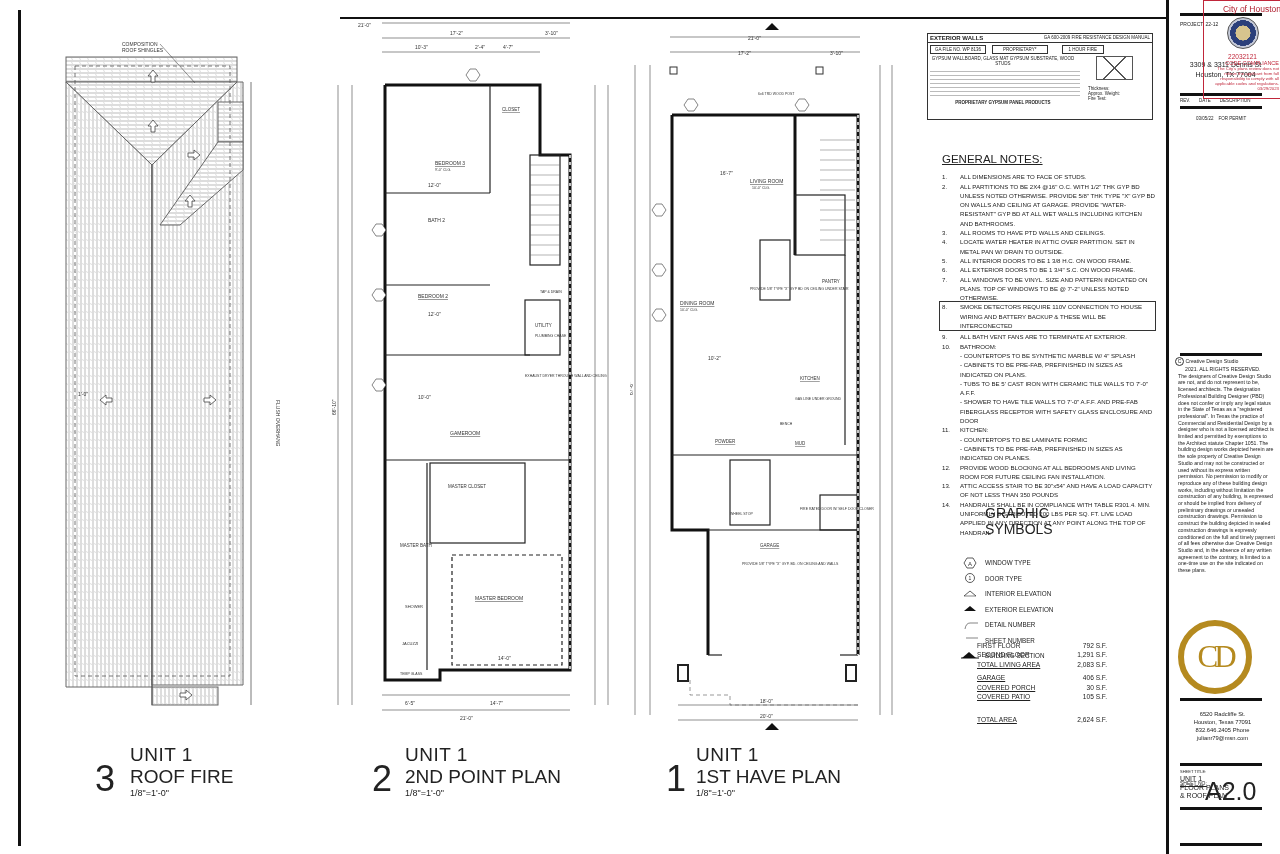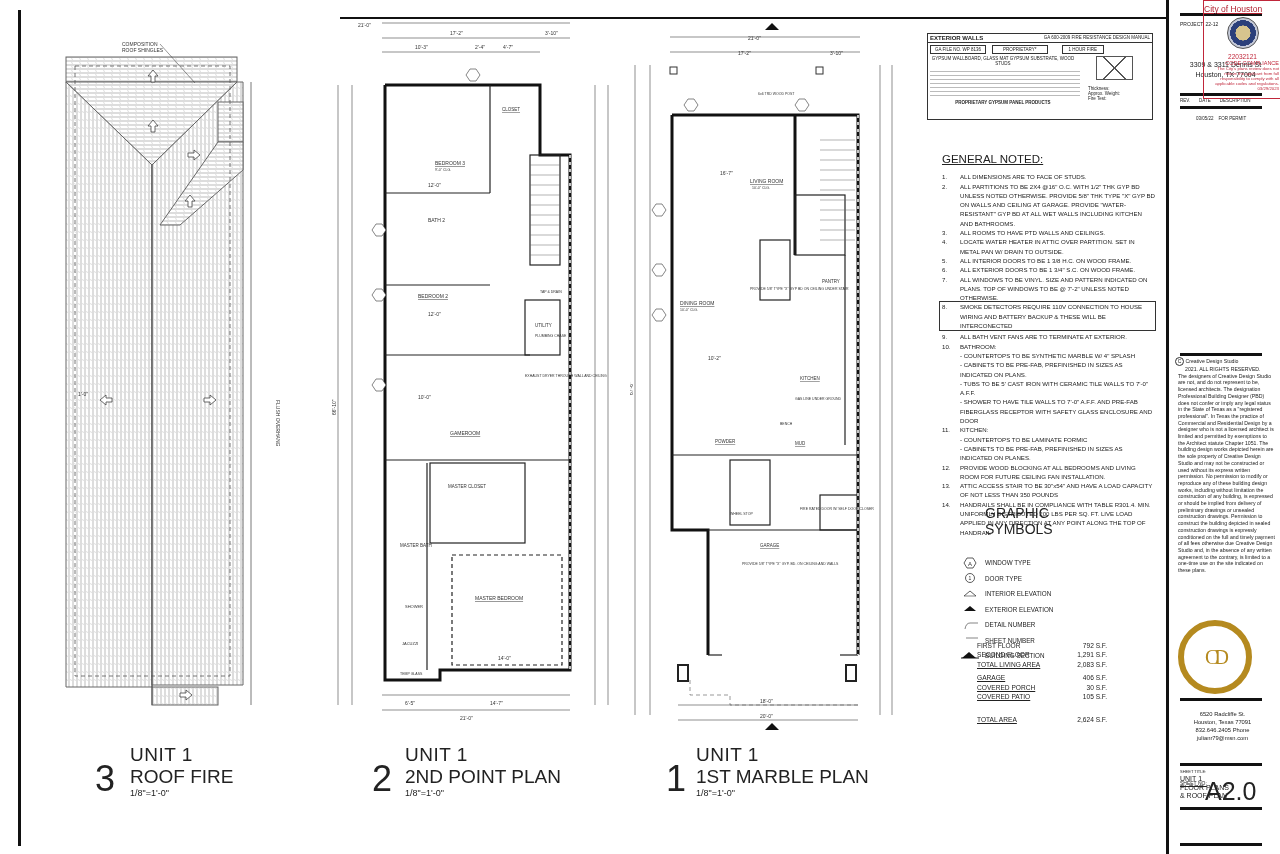--- a/index.html
+++ b/index.html
@@ -20,21 +20,21 @@
   .note .t{flex:1;}
   .note.boxed{outline:1px solid #333;outline-offset:0;}
   .symbols{position:absolute;left:955px;top:505px;width:150px;font-size:6.3px;}
   .symbols h4{margin:0 0 18px 30px;font-size:14px;font-weight:normal;}
   .sym-row{display:flex;align-items:center;height:15.5px;}
   .sym-ico{width:30px;display:flex;justify-content:center;}
   .areas{position:absolute;left:977px;top:641px;width:130px;font-size:6.6px;line-height:9.4px;}
   .arow{display:flex;justify-content:space-between;}
   .arow .l.u{text-decoration:underline;}
   .stamp{position:absolute;left:1203px;top:0;width:77px;height:97px;border:1px solid #c0263a;color:#c0263a;}
-  .stamp .city{font-size:8.5px;text-align:left;margin-top:3px;color:#b01e2e;text-decoration:underline;}
+  .stamp .city{font-size:8.5px;text-align:right;margin-top:3px;color:#b01e2e;}
   .stamp .seal{width:30px;height:30px;border-radius:50%;margin:3px auto 0 auto;background:radial-gradient(circle,#d7c48e 0 35%,#2b3f7a 36% 60%,#c4c9d8 61% 100%);border:1px solid #555;}
   .stamp .pno{font-size:6.5px;text-align:center;margin-top:4px;}
   .stamp .comp{font-size:5.5px;text-align:right;padding-right:2px;}
   .stamp .ctext{font-size:4.3px;line-height:5px;padding:0 2px 0 8px;text-align:right;}
   .bar{position:absolute;left:1180px;height:3px;background:#111;}
   .copy{position:absolute;left:1175px;top:357px;width:100px;font-size:5.2px;line-height:6.7px;}
   .addr{position:absolute;left:1175px;top:710px;width:95px;text-align:center;font-size:5.8px;line-height:8px;}
   .sheet-title{position:absolute;left:1180px;top:775px;font-size:7px;line-height:8.6px;}
   .sheet-no{position:absolute;left:1180px;top:780px;font-size:5px;text-decoration:underline;}
   .sheet-no .big{position:absolute;left:25px;top:-3px;font-size:25px;}
@@ -260,21 +260,21 @@
   <div style="margin-left:33px">
     <div class="unit">UNIT 1</div>
     <div class="name">2ND POINT PLAN</div>
     <div class="scale">1/8"=1'-0"</div>
   </div>
 </div>
 <div class="abs plan-title" style="left:666px;top:744px;width:220px;height:80px;">
   <div class="num">1</div>
   <div style="margin-left:30px">
     <div class="unit">UNIT 1</div>
-    <div class="name">1ST MARBLE PLAN</div>
+    <div class="name">1ST HAVE PLAN</div>
     <div class="scale">1/8"=1'-0"</div>
   </div>
 </div>
 
 <div class="abs" style="left:927px;top:33px;width:224px;height:85px;border:1px solid #333;font-size:4.5px;background:#fff;">
   <div style="display:flex;justify-content:space-between;border-bottom:1px solid #333;padding:1px 2px;">
     <span style="font-weight:bold;font-size:6px;">EXTERIOR WALLS</span>
     <span>GA 600-2009 FIRE RESISTANCE DESIGN MANUAL</span>
   </div>
   <div style="display:flex;gap:6px;padding:2px;">
@@ -287,21 +287,21 @@
   <div style="text-align:center;width:150px;font-weight:bold;">PROPRIETARY GYPSUM PANEL PRODUCTS</div>
   <div style="position:absolute;left:168px;top:22px;width:35px;height:22px;border:1px solid #555;background:linear-gradient(45deg,transparent 48%,#555 49% 51%,transparent 52%),linear-gradient(-45deg,transparent 48%,#555 49% 51%,transparent 52%);"></div>
   <div style="position:absolute;left:160px;top:52px;line-height:5px;">
     <div>Thickness:</div>
     <div>Approx. Weight:</div>
     <div>Fire Test:</div>
   </div>
 </div>
 
 <div class="notes">
-  <h3>GENERAL NOTED:</h3>
+  <h3>GENERAL NOTES:</h3>
   <div class="note">
       <span class="n">1.</span>
       <span class="t">ALL DIMENSIONS ARE TO FACE OF STUDS.</span>
     </div>
   <div class="note">
       <span class="n">2.</span>
       <span class="t">ALL PARTITIONS TO BE 2X4 @16" O.C. WITH 1/2" THK GYP BD UNLESS NOTED OTHERWISE. PROVIDE 5/8" THK TYPE "X" GYP BD ON WALLS AND CEILING AT GARAGE. PROVIDE "WATER-RESISTANT" GYP BD AT ALL WET WALLS INCLUDING KITCHEN AND BATHROOMS.</span>
     </div>
   <div class="note">
       <span class="n">3.</span>
@@ -476,21 +476,21 @@
 </div>
 
 <div class="bar" style="top:353px;width:82px;"></div>
 <div class="copy">
   <div><span style="display:inline-block;width:7px;height:7px;border:0.8px solid #333;border-radius:50%;font-size:5px;line-height:7px;text-align:center;">C</span> <span>Creative Design Studio</span></div>
   <div style="padding-left:10px">2021. ALL RIGHTS RESERVED.</div>
   <div style="padding-left:3px;">The designers of Creative Design Studio are not, and do not represent to be, licensed architects. The designation Professional Building Designer (PBD) does not confer or imply any legal status in the State of Texas as a "registered professional". In Texas the practice of Commercial and Residential Design by a designer who is not a licensed architect is limited and permitted by exemptions to the Architect statute Chapter 1051. The building design works depicted herein are the sole property of Creative Design Studio and may not be constructed or used without its express written permission. No permission to modify or reproduce any of these building design works, including without limitation the construction of any building, is expressed or should be implied from delivery of preliminary drawings or unsealed construction drawings. Permission to construct the building depicted in sealed construction drawings is expressly conditioned on the full and timely payment of all fees otherwise due Creative Design Studio and, in the absence of any written agreement to the contrary, is limited to a one-time use on the site indicated on these plans.</div>
 </div>
 
 <div class="abs" style="left:1178px;top:620px;width:74px;height:74px;border-radius:50%;border:6px solid #b58a1f;box-sizing:border-box;display:flex;align-items:center;justify-content:center;">
-  <span style="font-family:'Liberation Serif',serif;font-size:20px;color:#b58a1f;letter-spacing:-4px;">CD</span>
+  <span style="font-family:'Liberation Serif',serif;font-size:31px;color:#b58a1f;letter-spacing:-4px;">CD</span>
 </div>
 
 <div class="bar" style="top:698px;width:82px;"></div>
 <div class="addr">
   <div>6520 Radcliffe St.</div>
   <div>Houston, Texas  77091</div>
   <div>832.646.2405  Phone</div>
   <div>julianr79@msn.com</div>
 </div>
 <div class="bar" style="top:763px;width:82px;"></div>

